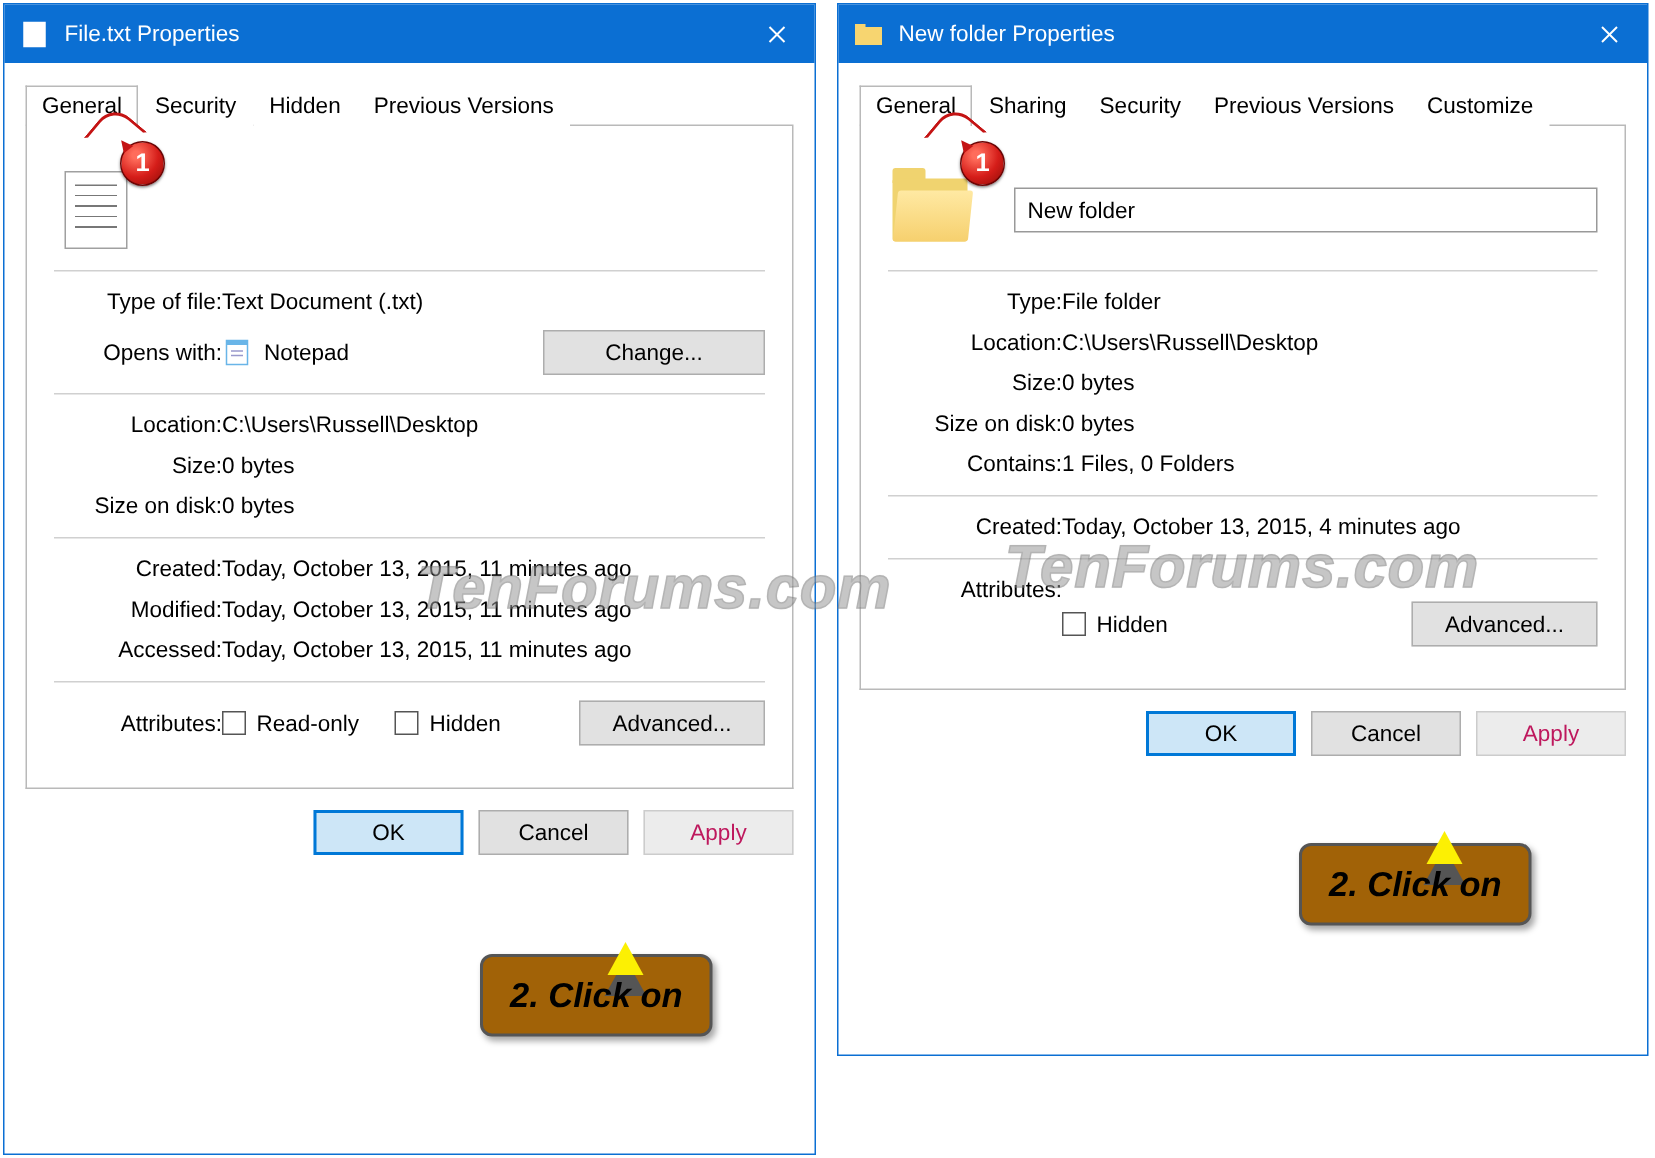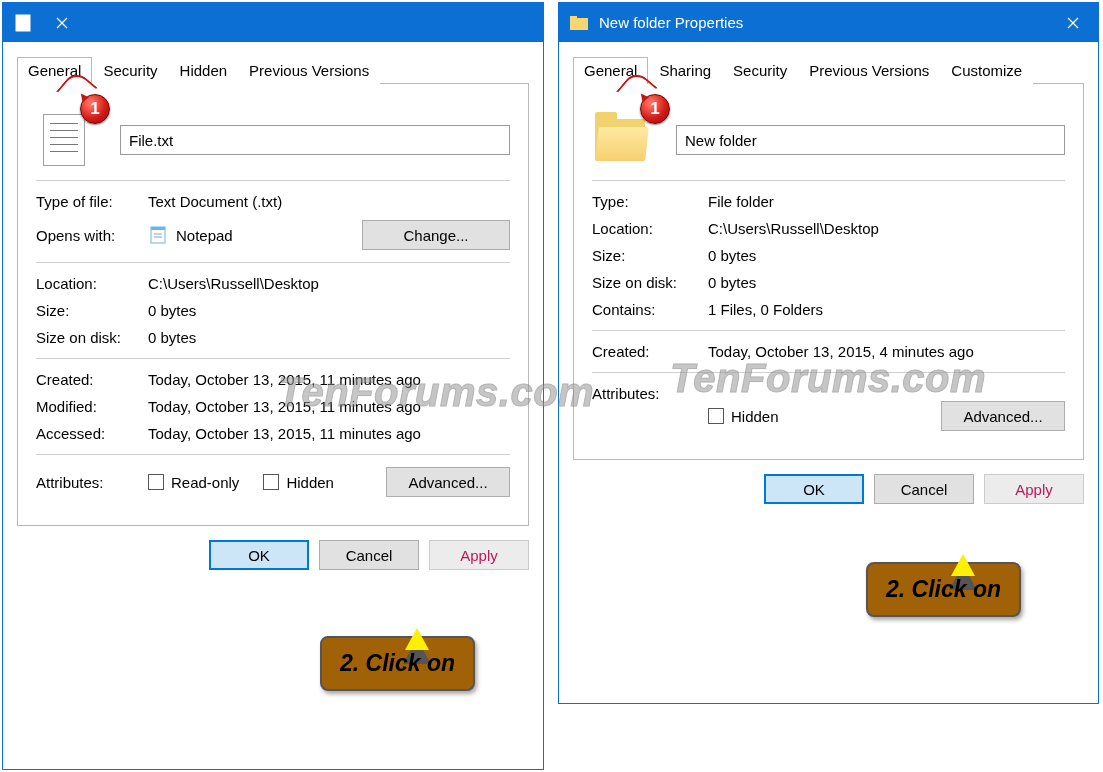--- a/index.html
+++ b/index.html
@@ -67,21 +67,21 @@
     background:#fff;
     z-index:2;
   }
   .panel {
     border: 1px solid #b9b9b9;
     border-top: none;
     padding: 18px 18px 18px 18px;
     position:relative;
   }
   .row { display:flex; align-items:center; margin: 10px 0; }
-  .label { width: 112px; font-size:15px; }
+  .label { width: 112px; font-size:15px;text-align:right; }
   .label.w { width: 116px; }
   .value { font-size:15px; }
   .filename-input {
     flex:1;
     height:30px;
     border:1px solid #999;
     padding: 3px 8px;
     font-family:inherit;
     font-size:15px;
   }
@@ -254,20 +254,21 @@
 <div class="dialog left">
   <div class="titlebar">
     <span class="ticon">
       <svg width="16" height="18" viewBox="0 0 16 18">
           <rect x="1" y="1" width="14" height="16" fill="#fff" stroke="#fff" stroke-width="1"></rect>
           <line x1="4" y1="5" x2="12" y2="5" stroke="#fff"></line>
           <line x1="4" y1="8" x2="12" y2="8" stroke="#fff"></line>
           <line x1="4" y1="11" x2="12" y2="11" stroke="#fff"></line>
         </svg>
     </span>
+    <span class="title">File.txt Properties</span>
     <span class="close">
       <svg width="12" height="12" viewBox="0 0 12 12">
           <line x1="1" y1="1" x2="11" y2="11" stroke="#fff" stroke-width="1.3"></line>
           <line x1="11" y1="1" x2="1" y2="11" stroke="#fff" stroke-width="1.3"></line>
         </svg>
     </span>
   </div>
   <div class="body">
     <div class="tabstrip">
       <div class="tab active">General</div>
@@ -275,21 +276,20 @@
       <div class="tab">Hidden</div>
       <div class="tab">Previous Versions</div>
     </div>
     <div class="panel">
       <div class="marker" style="top:10px; left:62px;">1</div>
 
       <div class="row">
         <div class="bigicon">
             <div class="txtfile"></div>
           </div>
-        <input class="filename-input" value="File.txt" style="">
       </div>
       <hr class="sep">
       <div class="row">
         <div class="label">Type of file:</div>
         <div class="value">Text Document (.txt)</div>
       </div>
       <div class="row">
         <div class="label">Opens with:</div>
         <span class="notepad">
           <svg width="20" height="20" viewBox="0 0 20 20">

